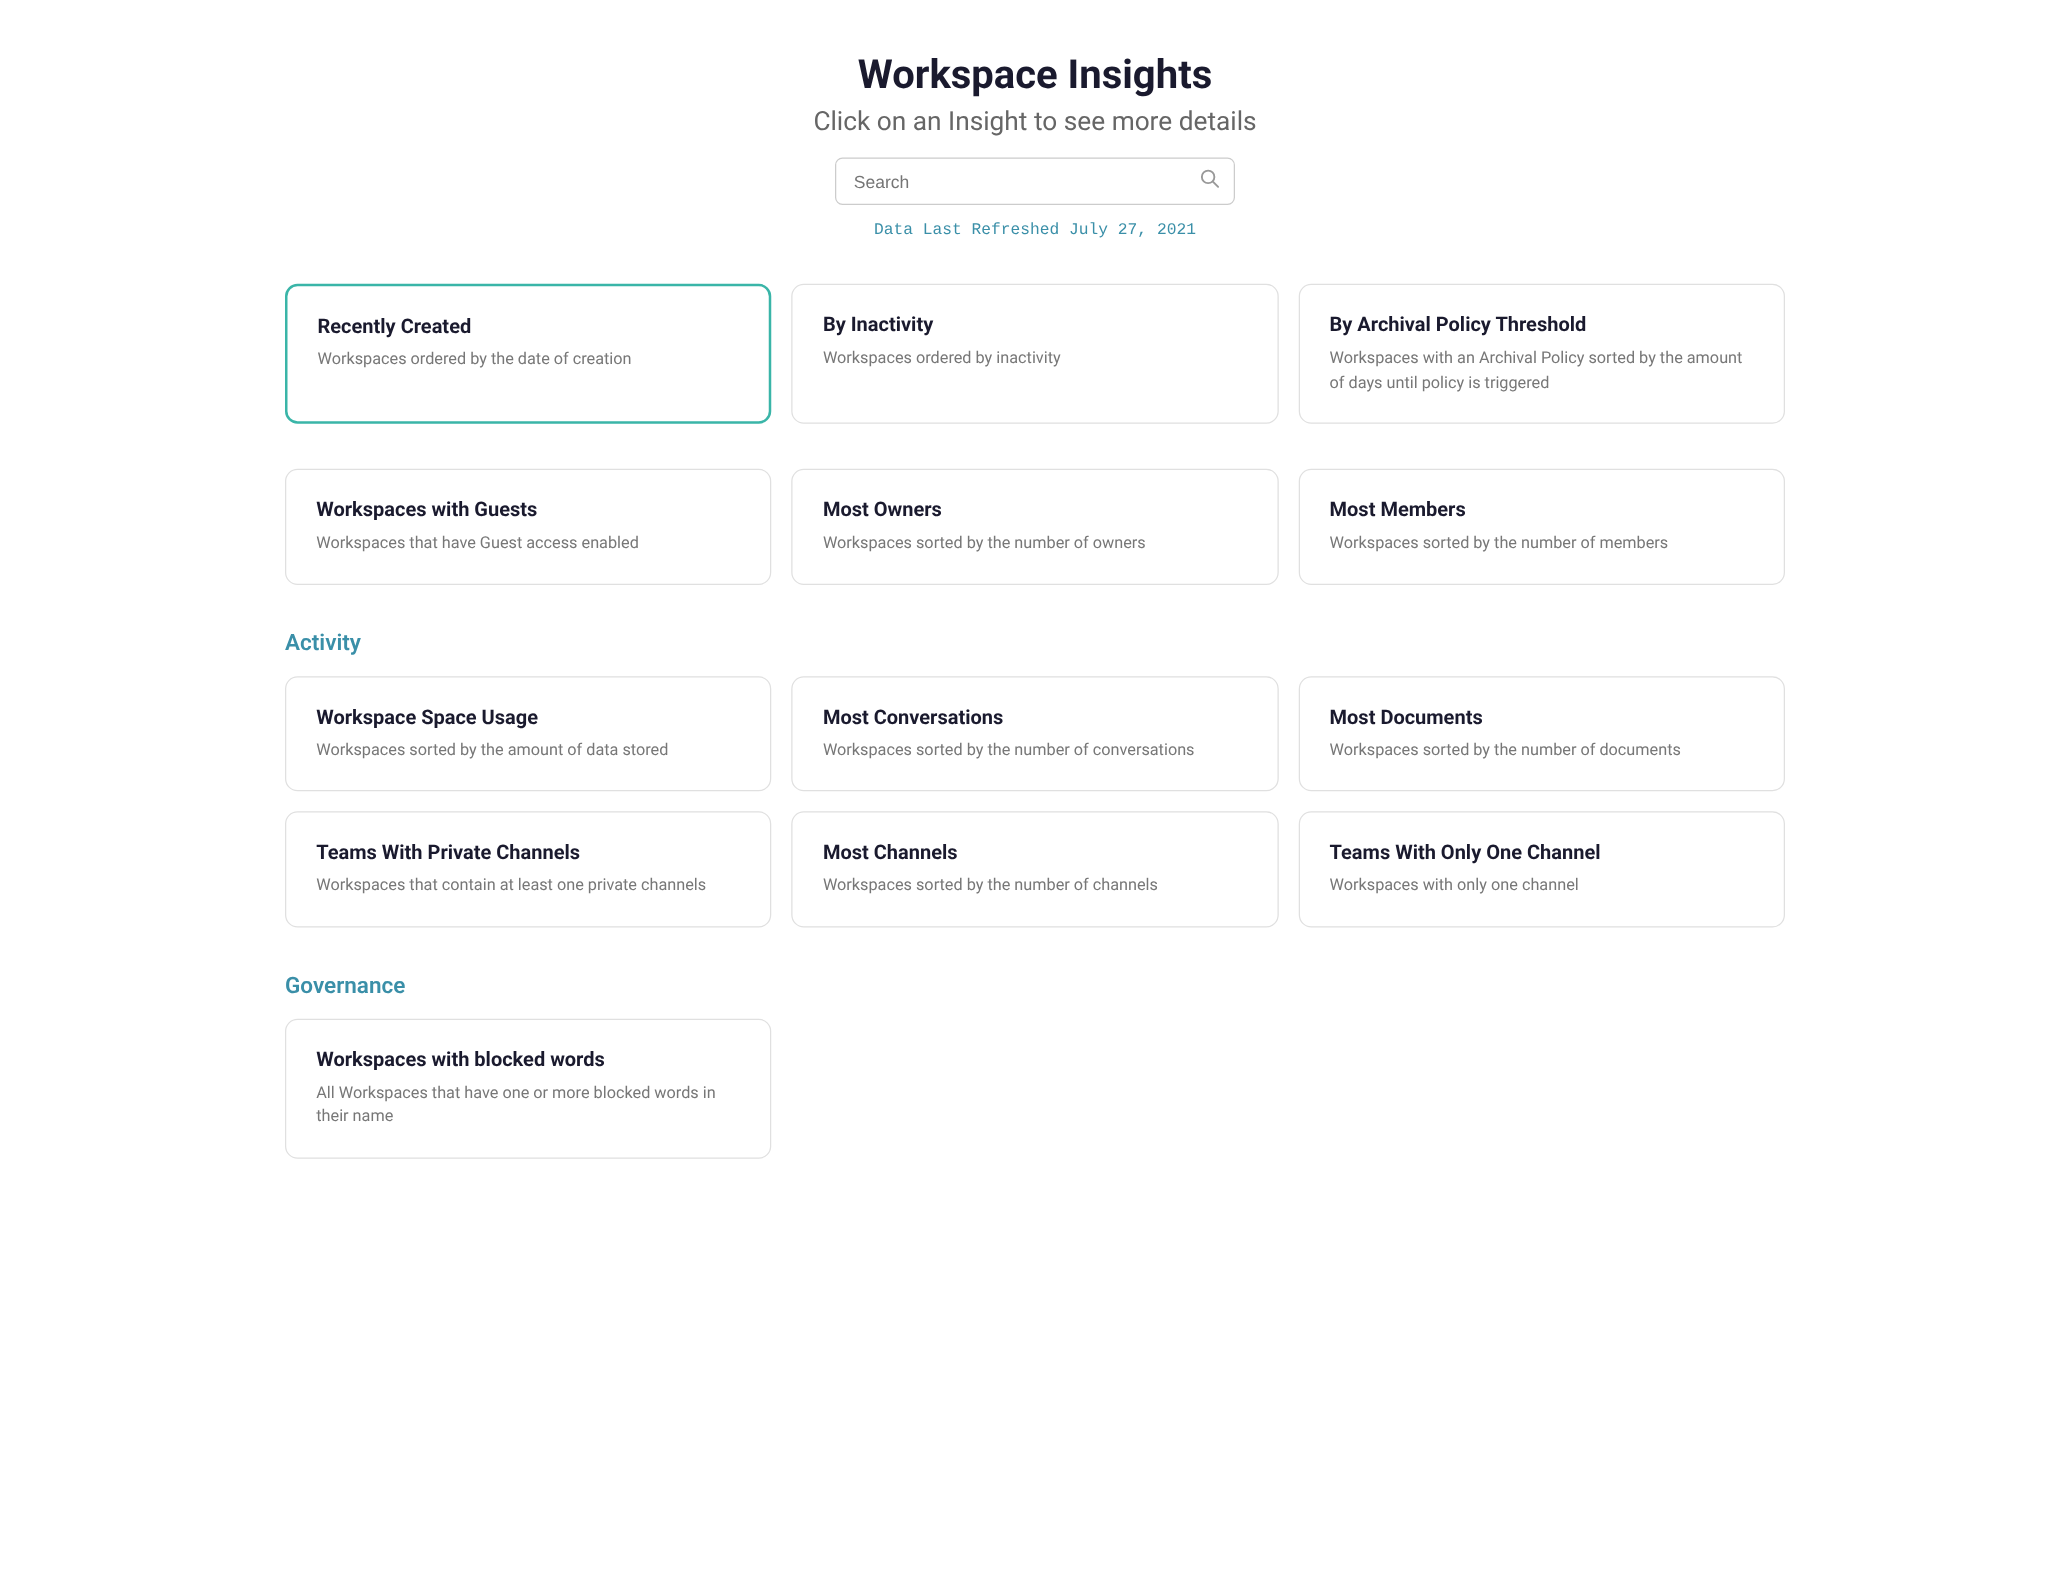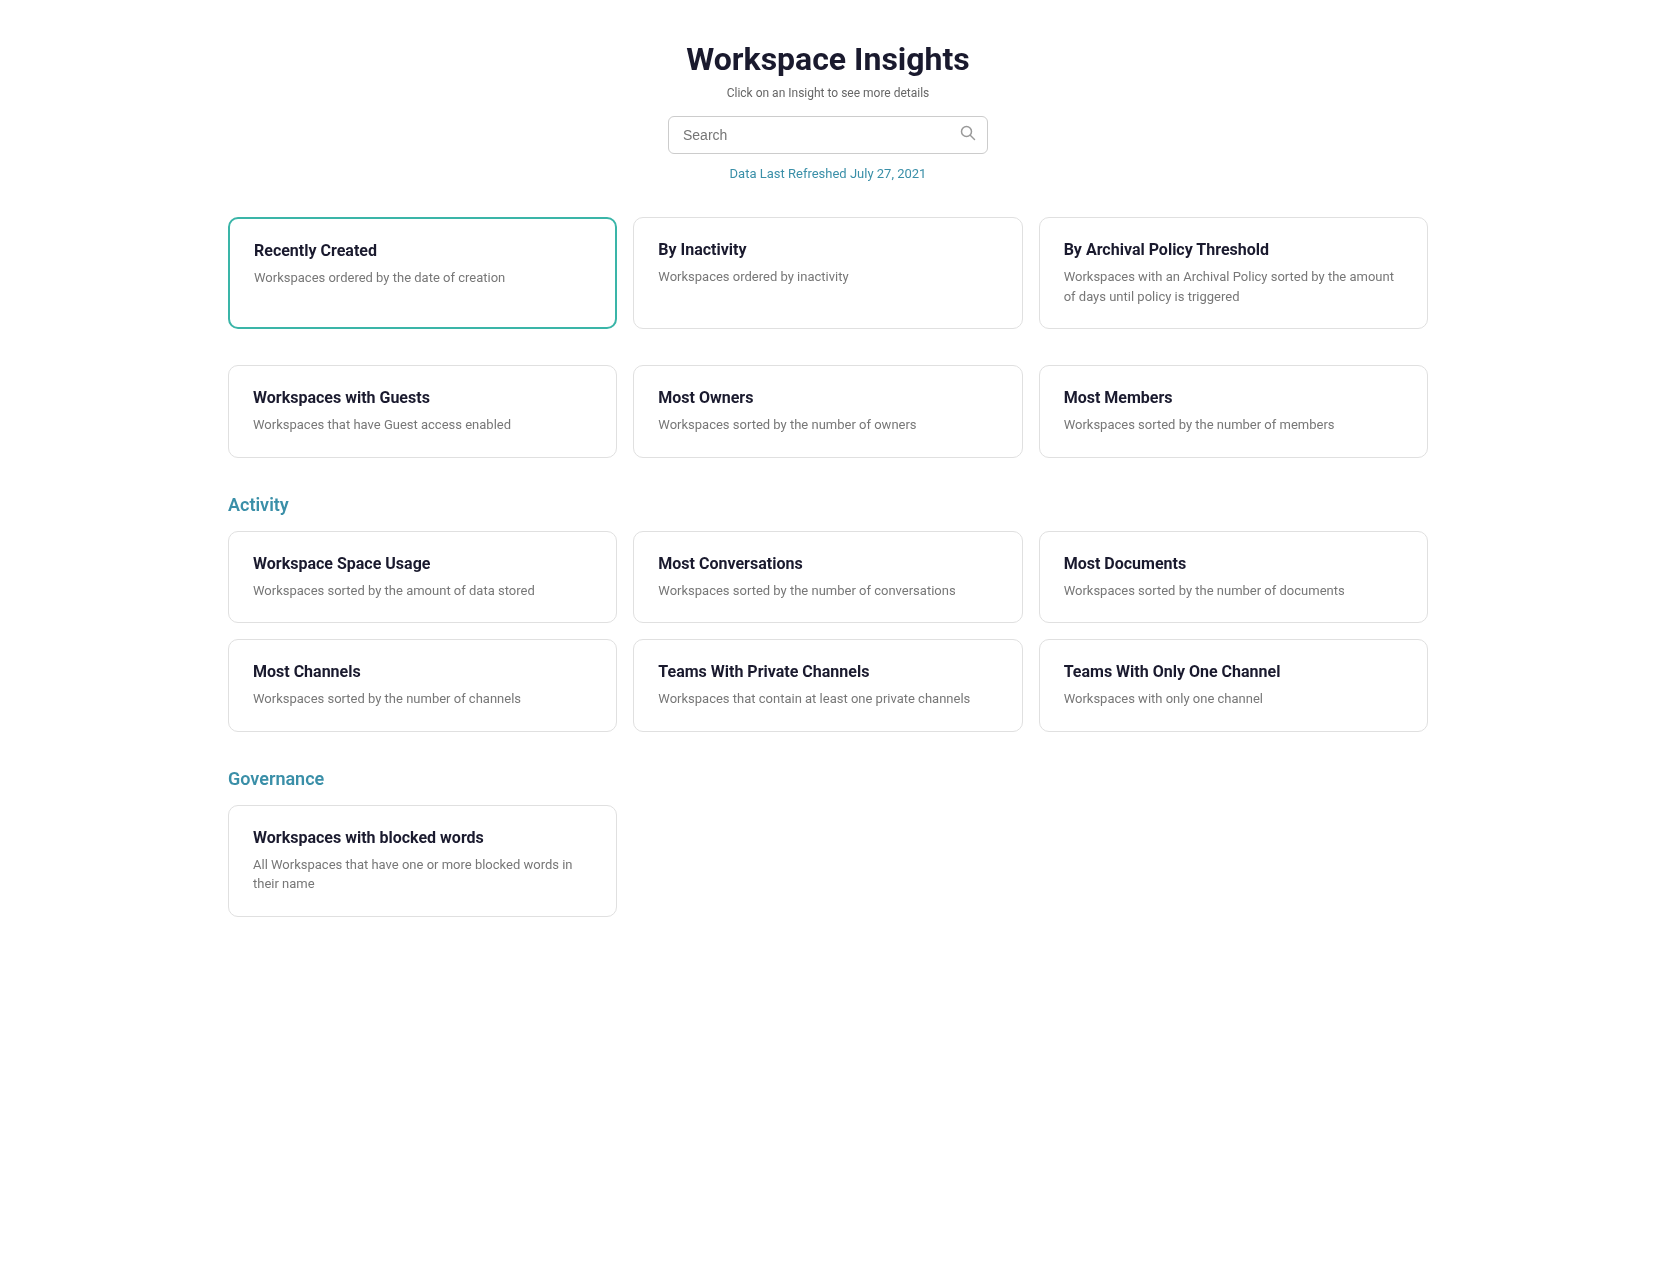--- a/index.html
+++ b/index.html
@@ -26,21 +26,21 @@
     }
 
     .page-title {
       font-size: 32px;
       font-weight: 700;
       color: #1a1a2e;
       margin-bottom: 8px;
     }
 
     .page-subtitle {
-      font-size: 12px;
+      font-size: 21px;
       color: #666;
       margin-bottom: 16px;
     }
 
     .search-container {
       display: flex;
       justify-content: center;
       margin-bottom: 12px;
     }
 
@@ -66,20 +66,21 @@
       transform: translateY(-50%);
       color: #999;
       pointer-events: none;
     }
 
     .data-refresh {
       font-size: 13px;
       color: #3a8fa8;
       text-align: center;
       margin-bottom: 36px;
+      font-family: Liberation Mono, monospace;
     }
 
     .section {
       margin-bottom: 36px;
     }
 
     .section-title {
       font-size: 18px;
       font-weight: 600;
       color: #3a8fa8;
@@ -184,28 +185,28 @@
           </div>
           <div class="card">
             <div class="card-title">Most Conversations</div>
             <div class="card-desc">Workspaces sorted by the number of conversations</div>
           </div>
           <div class="card">
             <div class="card-title">Most Documents</div>
             <div class="card-desc">Workspaces sorted by the number of documents</div>
           </div>
           <div class="card">
+            <div class="card-title">Teams With Private Channels</div>
+            <div class="card-desc">Workspaces that contain at least one private channels</div>
+          </div>
+          <div class="card">
             <div class="card-title">Most Channels</div>
             <div class="card-desc">Workspaces sorted by the number of channels</div>
           </div>
           <div class="card">
-            <div class="card-title">Teams With Private Channels</div>
-            <div class="card-desc">Workspaces that contain at least one private channels</div>
-          </div>
-          <div class="card">
             <div class="card-title">Teams With Only One Channel</div>
             <div class="card-desc">Workspaces with only one channel</div>
           </div>
         </div>
       </div>
       <div class="section">
         <h2 class="section-title">Governance</h2>
         <div class="cards-grid">
           <div class="card">
             <div class="card-title">Workspaces with blocked words</div>

